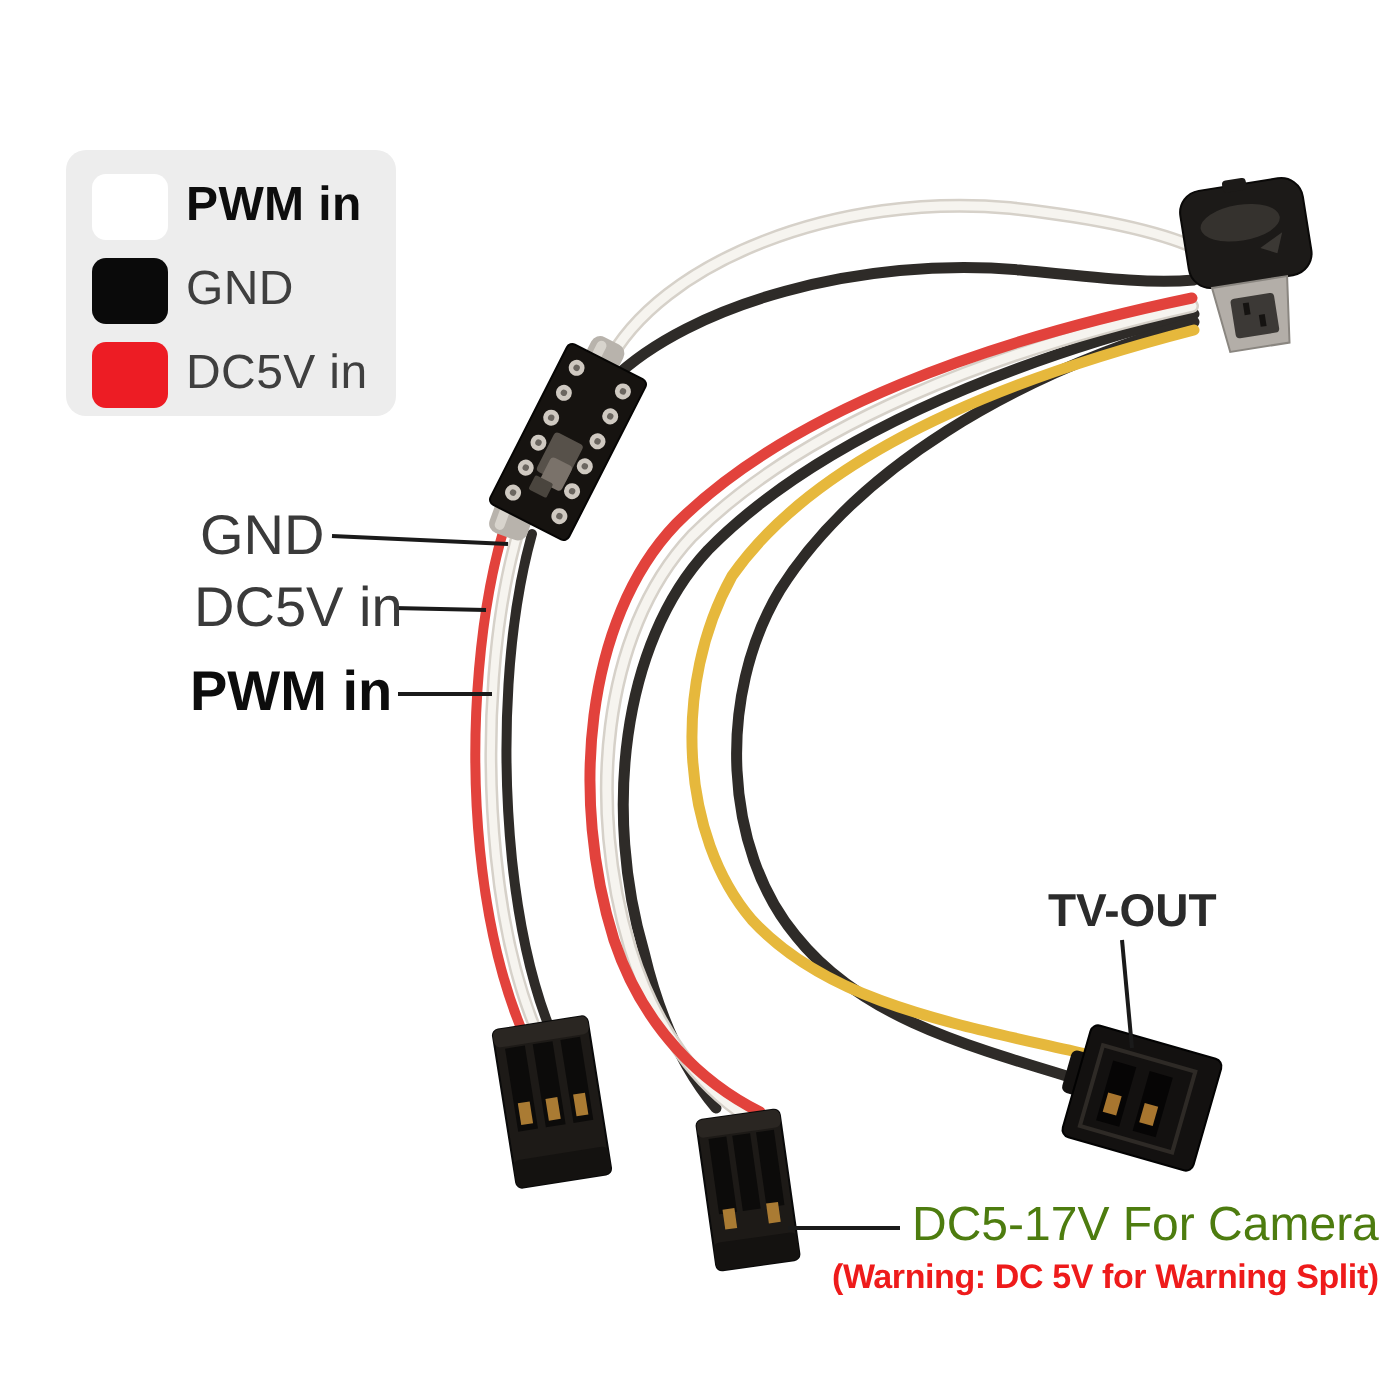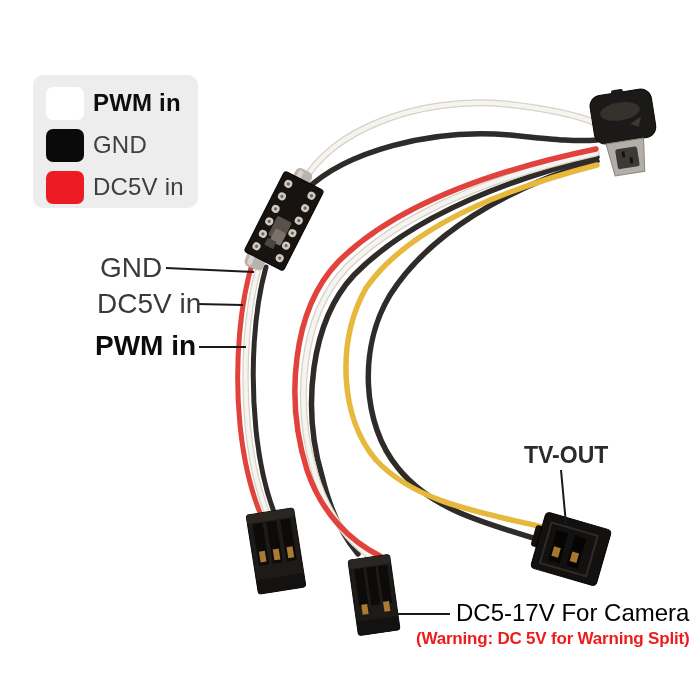--- a/index.html
+++ b/index.html
@@ -20,21 +20,21 @@
   .swatch { width:38px; height:33px; border-radius:7px; flex:0 0 auto; }
   .legend-label { font-size:24px; color:#3f3f3f; white-space:nowrap; letter-spacing:0.2px; }
   .legend-label.bold { font-weight:bold; color:#0d0d0d; }
 
   
   .anno { position:absolute; white-space:nowrap; line-height:1; }
   .lbl-gnd   { left:100px; top:254px; font-size:28px; color:#3a3a3a; }
   .lbl-dc5v  { left:97px;  top:290px; font-size:28px; color:#3a3a3a; }
   .lbl-pwm   { left:95px;  top:332px; font-size:28px; font-weight:bold; color:#0c0c0c; }
   .lbl-tvout { left:524px; top:444px; font-size:23px; color:#2b2b2b;font-weight:bold; }
-  .lbl-cam   { left:456px; top:601px; font-size:24px; color:#000000; }
+  .lbl-cam   { left:456px; top:601px; font-size:24px; color:#4d7c0f; }
   .lbl-warn  { left:416px; top:630px; font-size:17px; font-weight:bold; letter-spacing:-0.2px; }
 </style>
 </head>
 <body>
 
 <div class="canvas">
 
   <svg class="photo-layer" viewBox="0 0 700 700">
 
     <g>

